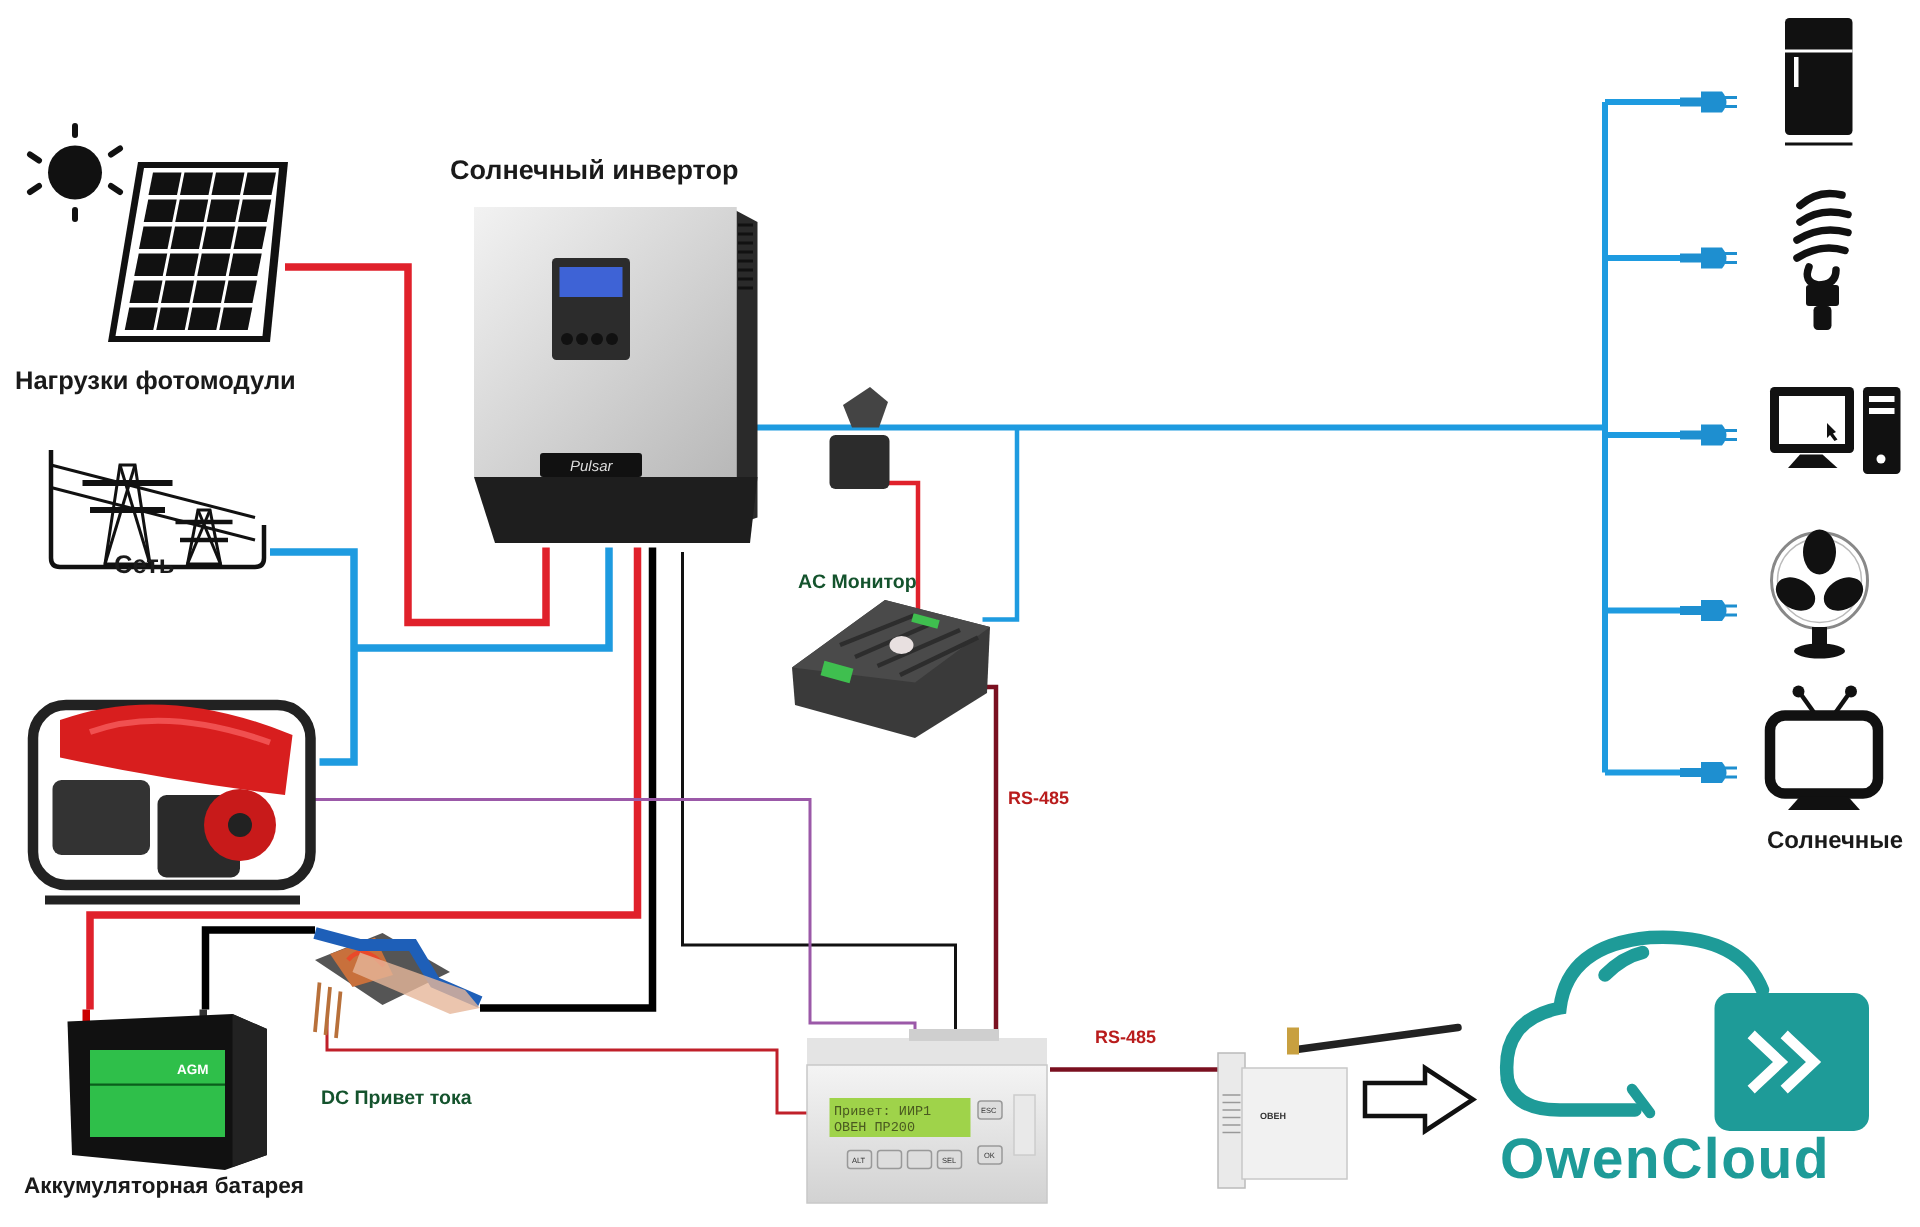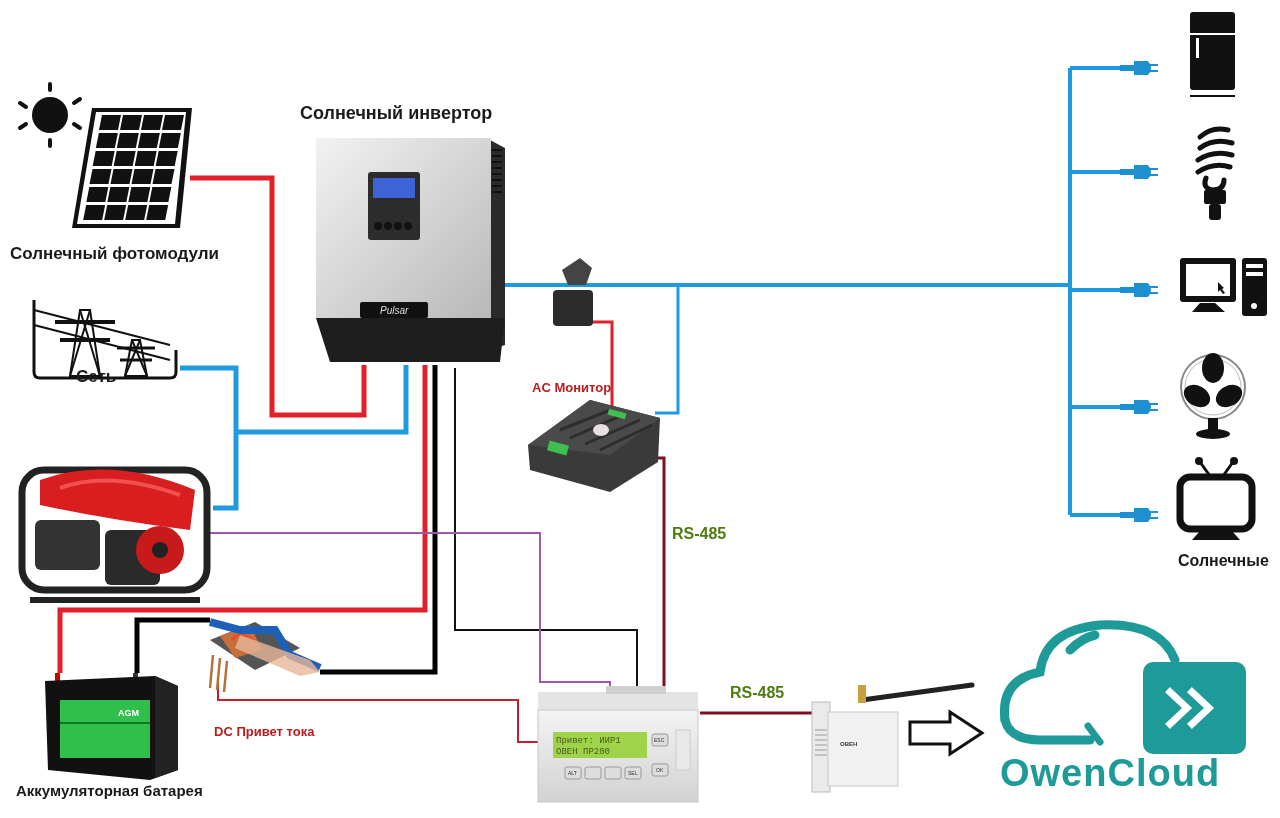--- a/index.html
+++ b/index.html
@@ -1,22 +1,22 @@
 <!DOCTYPE html>
 <html><head>
 <meta charset="utf-8">
 <style>
   html, body { margin: 0; padding: 0; background: #ffffff; }
   body { width: 1280px; height: 818px; position: relative; overflow: hidden;
          font-family: "Liberation Sans", "DejaVu Sans", sans-serif; }
   #diagram { position: absolute; left: 0; top: 0; width: 1280px; height: 818px; }
   .lbl { position: absolute; font-weight: bold; white-space: nowrap; }
   .lbl-black { color: #1a1a1a; font-size: 17px; text-align: right; }
-  .lbl-red { color: #b91c1c; font-size: 13px; }
-  .lbl-maroon { color: #4d7c0f; font-size: 16px; }
+  .lbl-red { color: #14532d; font-size: 13px; }
+  .lbl-maroon { color: #b91c1c; font-size: 12px; }
   .owen-text { position: absolute; font-weight: bold; color: #1e9b98; font-size: 38px; letter-spacing: 1px; }
 </style>
 </head>
 <body>
 
 <svg id="diagram" viewBox="0 0 1280 818" xmlns="http://www.w3.org/2000/svg">
 
   <g fill="none" stroke-linejoin="miter">
 
     <polyline points="190,178 272,178 272,415 364,415 364,365" stroke="#e0212b" stroke-width="5"></polyline>
@@ -325,21 +325,21 @@
     <line x1="1200" y1="462" x2="1210" y2="476" stroke="#111" stroke-width="3"></line>
     <line x1="1233" y1="462" x2="1223" y2="476" stroke="#111" stroke-width="3"></line>
     <circle cx="1199" cy="461" r="4" fill="#111"></circle>
       <circle cx="1234" cy="461" r="4" fill="#111"></circle>
     <rect x="1180" y="477" width="72" height="52" rx="10" fill="none" stroke="#111" stroke-width="7"></rect>
     <path d="M1200,531 L1232,531 L1240,540 L1192,540 Z" fill="#111"></path>
   </g>
 </svg>
 
 <div class="lbl lbl-black" style="left:300px; top:103px; font-size:18px;">Солнечный инвертор</div>
-<div class="lbl lbl-black" style="left:10px; top:244px;">Солнечный  фотомодули</div>
+<div class="lbl lbl-black" style="left:10px; top:244px;">Нагрузки  фотомодули</div>
 <div class="lbl lbl-black" style="left:76px; top:367px;">Сеть</div>
 <div class="lbl lbl-black" style="left:16px; top:782px; font-size:15px;">Аккумуляторная батарея</div>
 <div class="lbl lbl-red" style="left:214px; top:724px;">DC Привет тока</div>
 <div class="lbl lbl-red" style="left:532px; top:380px;">AC Монитор</div>
 <div class="lbl lbl-maroon" style="left:672px; top:525px;">RS-485</div>
 <div class="lbl lbl-maroon" style="left:730px; top:684px;">RS-485</div>
 <div class="lbl lbl-black" style="left:1178px; top:552px; font-size:16px;">Солнечные</div>
 <div class="owen-text" style="left:1000px; top:752px;">OwenCloud</div>
 
 </body></html>

